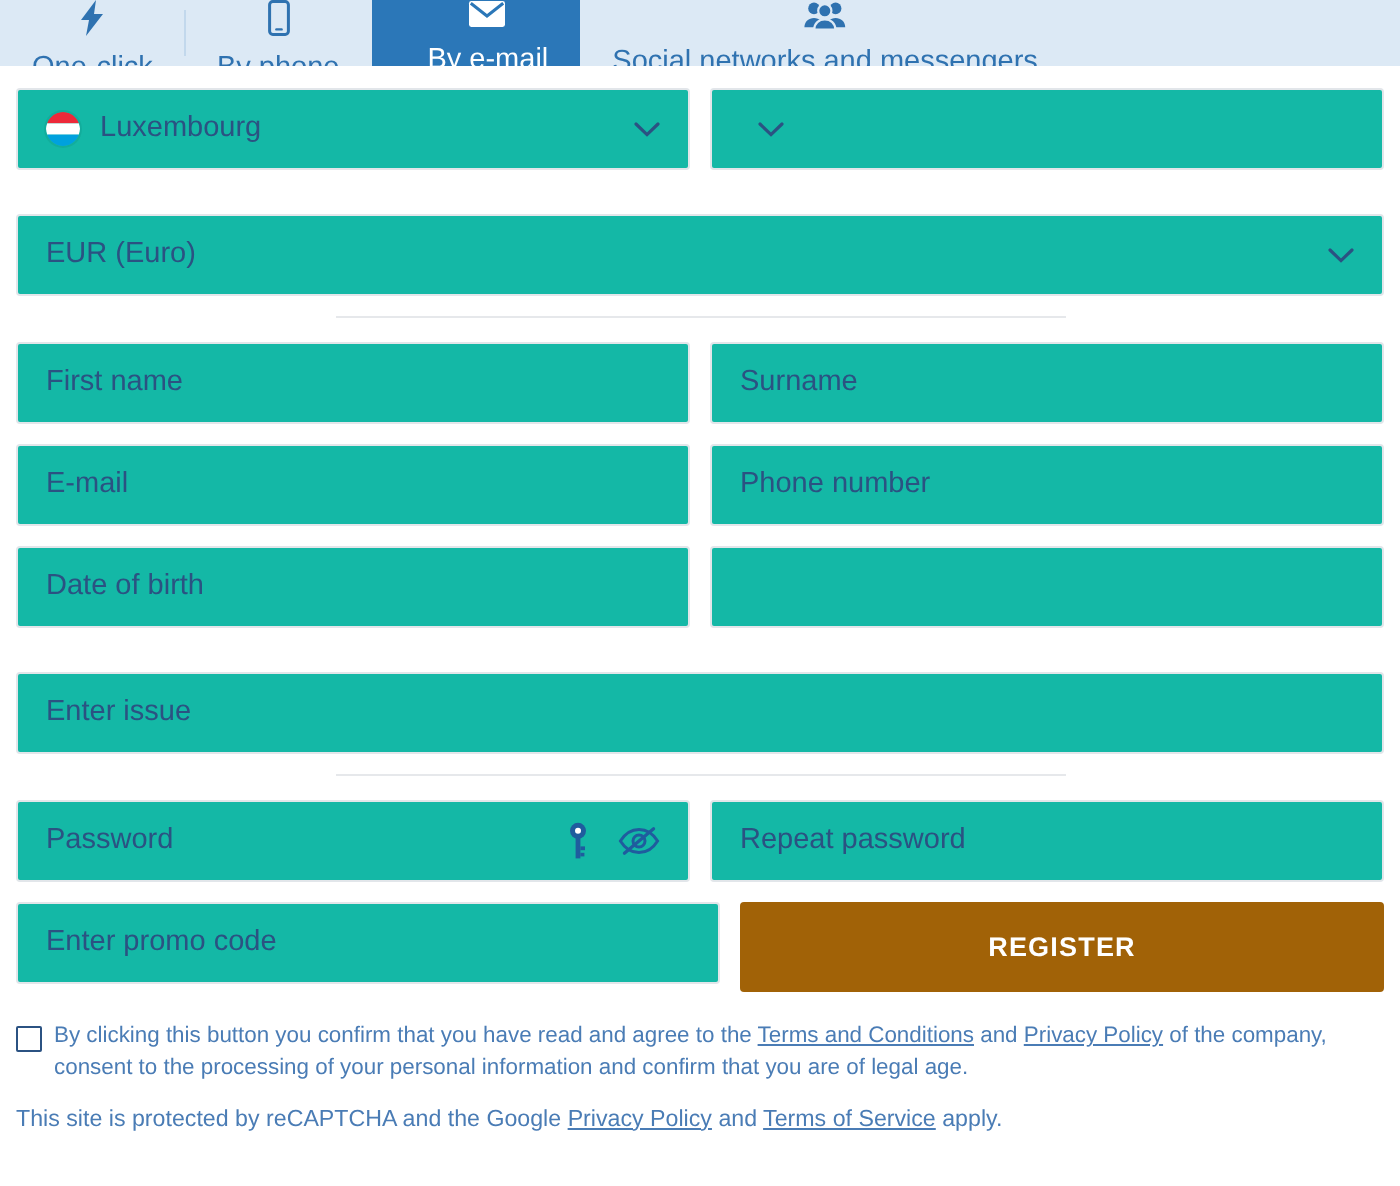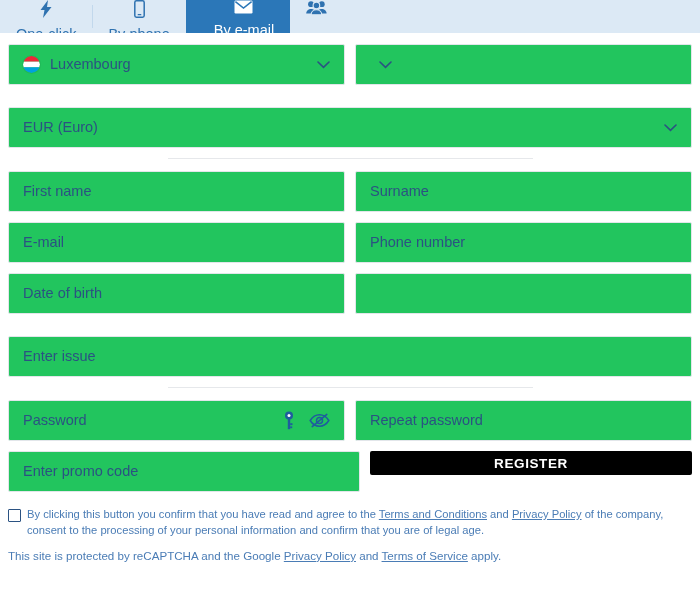--- a/index.html
+++ b/index.html
@@ -52,21 +52,21 @@
   }
   .row{
     display:flex;
     gap:10px;
     margin-bottom:10px;
   }
   .field{
     flex:1 1 0;
     min-width:0;
     height:41px;
-    background:#22c55e;
+    background:#14b8a6;
     border:1px solid #e2e6ea;
     border-radius:2px;
     box-sizing:border-box;
     display:flex;
     align-items:center;
     padding:0 14px;
     font-size:14.5px;
     color:#2b5282;
     position:relative;
     cursor:text;
@@ -103,22 +103,22 @@
     display:flex;justify-content:center;
     margin:4px 0 12px 0;
   }
   .divider{
     width:365px;height:1px;
     background:#e6e8eb;
   }
 
   .btn-register{
     flex:1 1 0;
-    height:24px;
-    background:#000000;
+    height:45px;
+    background:#a16207;
     border-radius:2px;
     display:flex;align-items:center;justify-content:center;
     color:#ffffff;
     font-size:13.5px;
     font-weight:bold;
     letter-spacing:.6px;
     cursor:pointer;
     border:none;
     box-sizing:border-box;
   }
@@ -197,20 +197,21 @@
     <span class="ico">
       <svg width="21" height="15" viewBox="0 0 21 15">
         <circle cx="5" cy="4.2" r="2.9" fill="#2f72b0"></circle>
         <path d="M0.2 13.6c0-2.8 2.2-4.6 4.8-4.6s4.8 1.8 4.8 4.6z" fill="#2f72b0"></path>
         <circle cx="15.8" cy="4.2" r="2.9" fill="#2f72b0"></circle>
         <path d="M11 13.6c0-2.8 2.2-4.6 4.8-4.6s4.8 1.8 4.8 4.6z" fill="#2f72b0"></path>
         <circle cx="10.4" cy="5.4" r="3.3" fill="#2f72b0" stroke="#dce9f5" stroke-width="1.1"></circle>
         <path d="M5.1 14.8c0-3.1 2.4-5.1 5.3-5.1s5.3 2 5.3 5.1z" fill="#2f72b0" stroke="#dce9f5" stroke-width="1.1"></path>
       </svg>
     </span>
+    <span class="lbl">Social networks and messengers</span>
   </div>
 </div>
 
 <div class="form">
 
   <div class="row">
     <div class="field select">
       <span class="flag">
         <svg width="17" height="17" viewBox="0 0 17 17">
           <clipPath id="cc">

